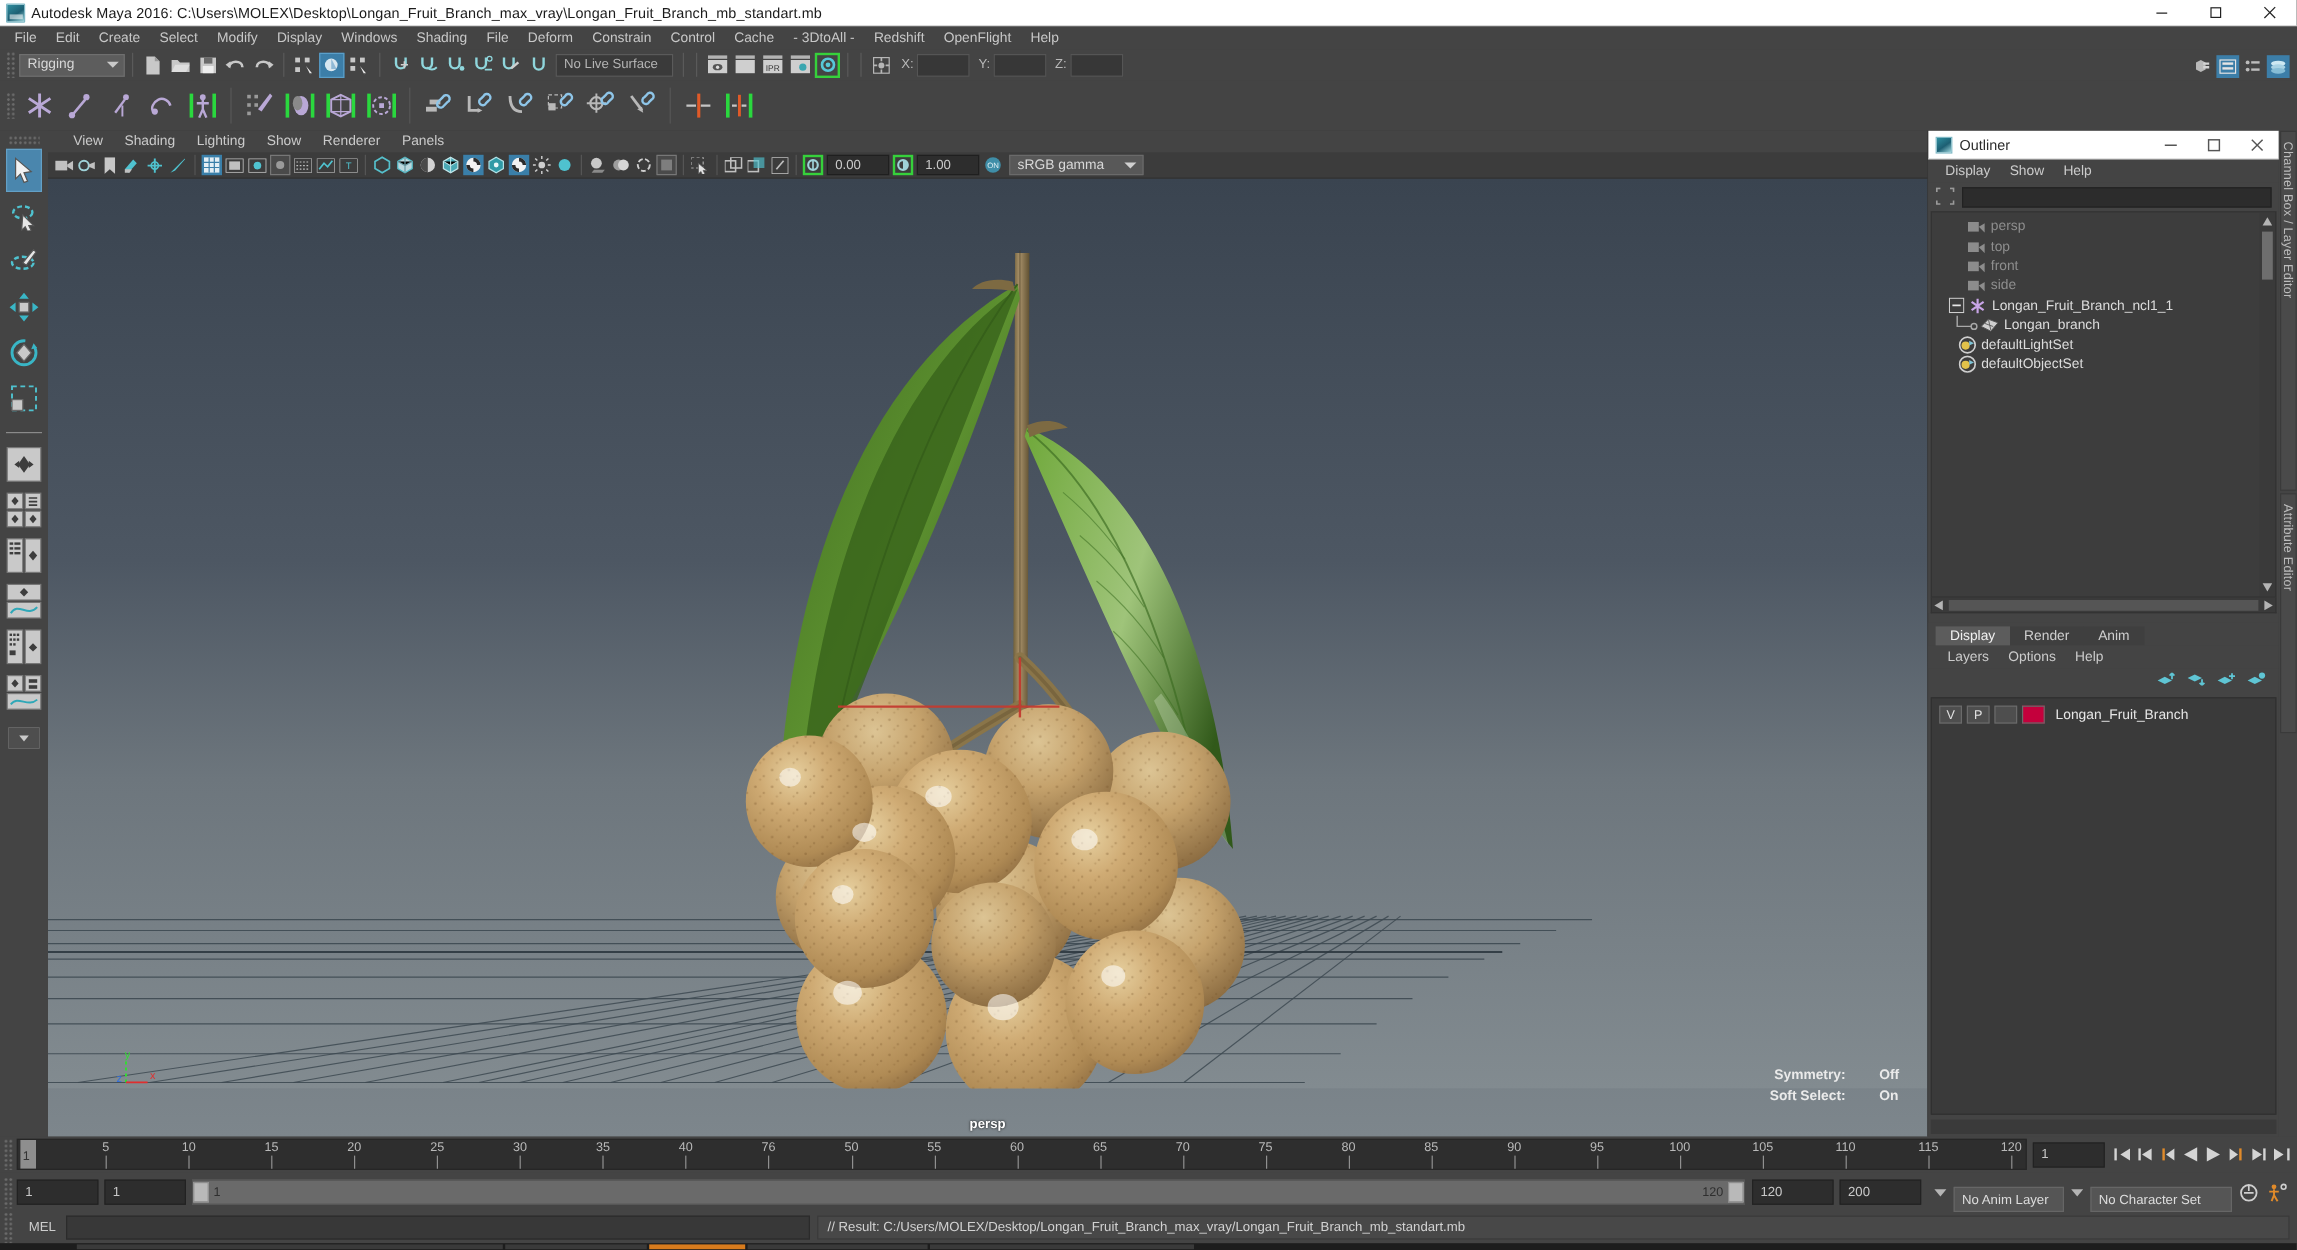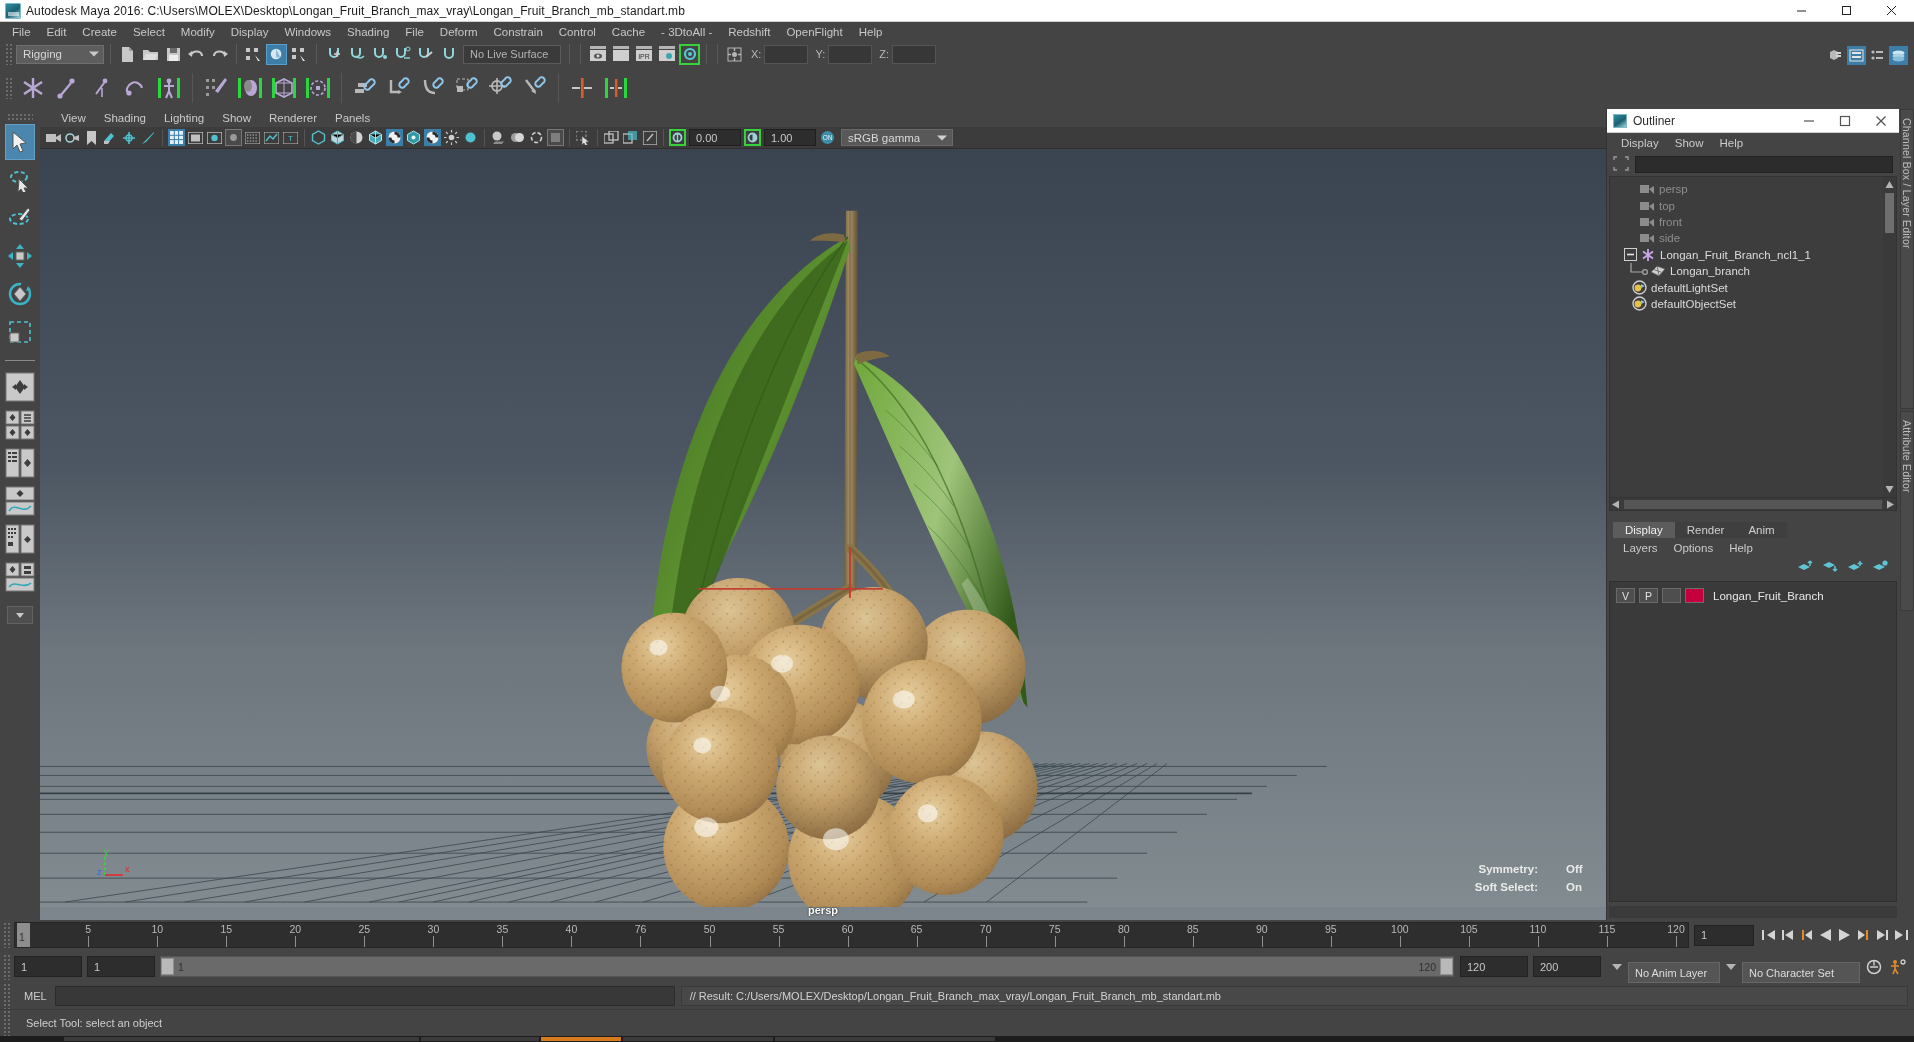--- a/index.html
+++ b/index.html
@@ -1503,24 +1503,20 @@
     <span style="width:6px;"></span>
   </div>
 
   <div class="cmdline">
     <div class="ts-grip"></div>
     <span class="mel-lbl">MEL</span>
     <div class="mel-input"></div>
     <div class="mel-result">// Result: C:/Users/MOLEX/Desktop/Longan_Fruit_Branch_max_vray/Longan_Fruit_Branch_mb_standart.mb</div>
   </div>
 
-  <div class="helpline">
-    <div class="ts-grip"></div>
-    <span class="help-text">Select Tool: select an object</span>
-  </div>
 
   <div class="taskbar">
     <div class="tb-item" style="width:355px;margin-left:64px;"></div>
     <div class="tb-item" style="width:118px;"></div>
     <div class="tb-item act" style="width:80px;"></div>
     <div class="tb-item" style="width:150px;"></div>
     <div class="tb-item" style="width:220px;"></div>
   </div>
 
 </div>

